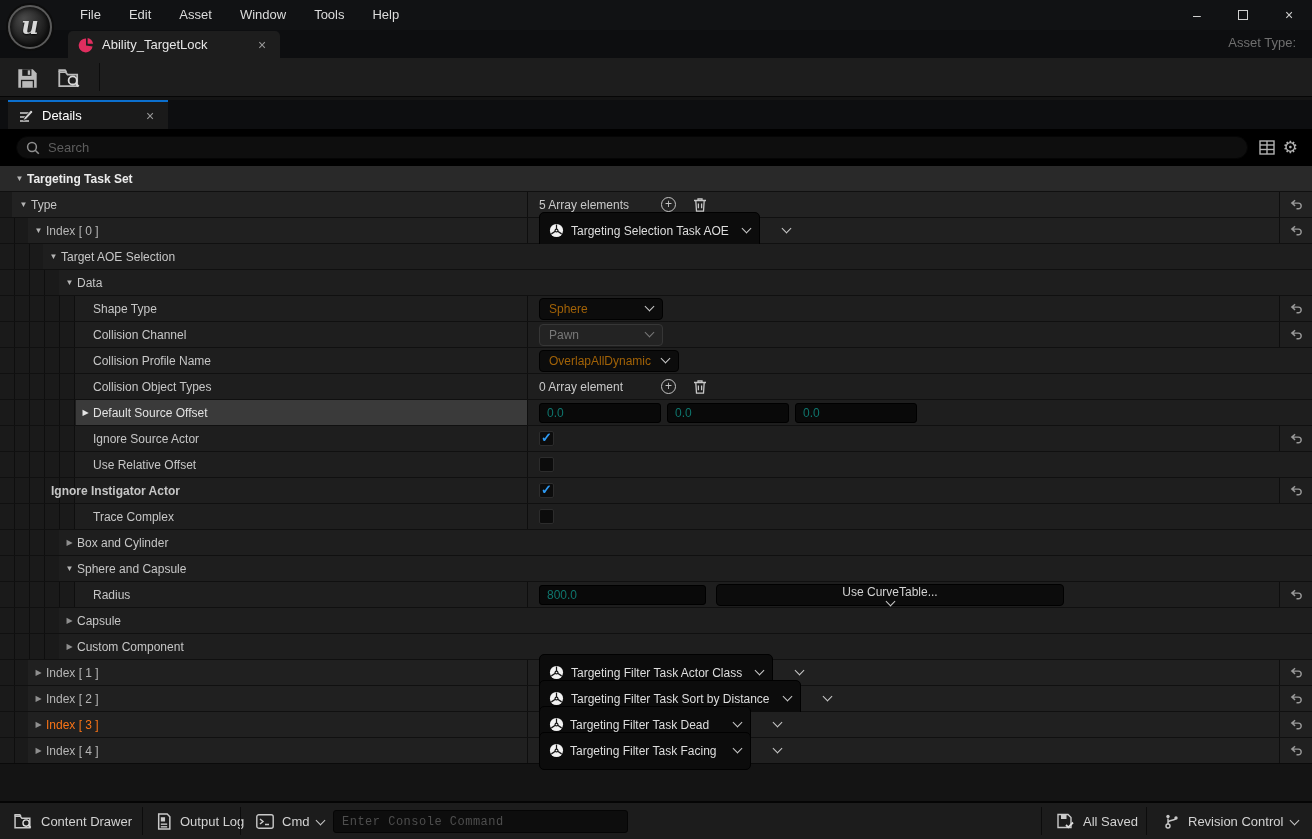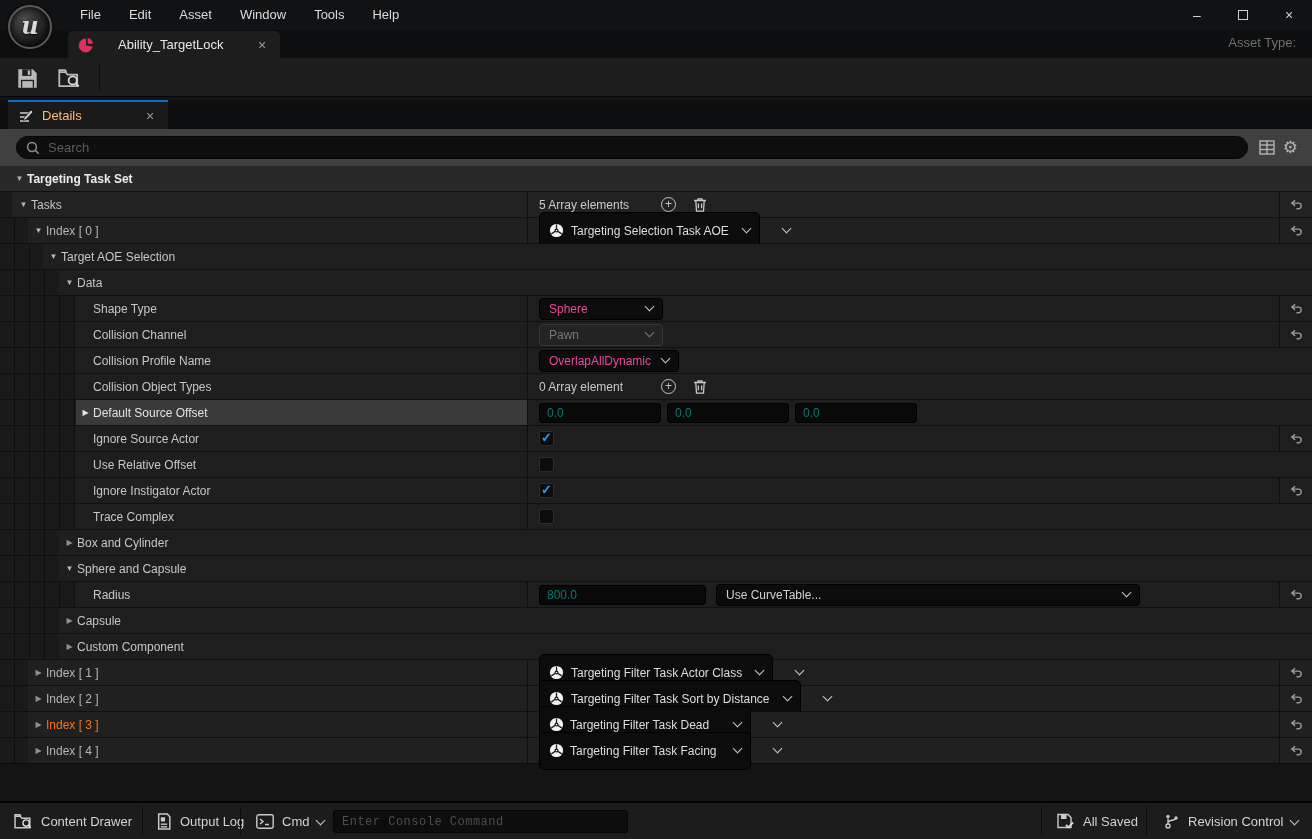--- a/index.html
+++ b/index.html
@@ -18,40 +18,40 @@
   .ue-logo { position:absolute; left:8px; top:5px; width:44px; height:44px; border-radius:50%;
              background:radial-gradient(circle at 35% 30%, #4a4a4a, #161616 70%);
              border:2px solid #5a5a5a; box-shadow:0 0 0 2px #0d0d0d, inset 0 0 6px #000;
              display:flex; align-items:center; justify-content:center; z-index:5; }
   .ue-logo span { font-family:"DejaVu Serif", serif; font-style:italic; font-weight:bold;
                   color:#d8d8d8; font-size:24px; margin-top:-3px; text-shadow:0 1px 2px #000; }
 
   
   .tabrow { position:absolute; top:30px; left:0; right:0; height:28px; background:#0d0e10; }
   .doc-tab { position:absolute; left:68px; top:1px; width:212px; height:27px; background:#1d1d1d;
-             border-radius:5px 5px 0 0; display:flex; align-items:center; padding:0 10px; gap:24px; }
+             border-radius:5px 5px 0 0; display:flex; align-items:center; padding:0 10px; gap:8px; }
   .doc-tab .title { color:#e6e6e6; font-size:13px; flex:1; }
   .tab-close { color:#9a9a9a; font-size:14px; width:16px; text-align:center; }
   .asset-type { position:absolute; right:16px; top:5px; font-size:13px; color:#6f6f6f; display:flex; gap:5px; align-items:baseline;}
 
   
   .pie-icon { width:16px; height:16px; position:relative; }
 
   
   .toolbar { position:absolute; top:58px; left:0; right:0; height:39px; background:#1d1d1d; border-bottom:1px solid #060606; }
   .tool-btn { position:absolute; top:6px; width:34px; height:28px; display:flex; align-items:center; justify-content:center; border-radius:3px; }
   .tool-sep { position:absolute; left:99px; top:5px; bottom:5px; width:1px; background:#0c0c0c; }
 
   
   .panel-tabs { position:absolute; top:100px; left:0; right:0; height:29px; background:#0d0e10; }
   .details-tab { position:absolute; left:8px; top:0; width:160px; height:29px; background:#1a1a1a;
                  border-top:2px solid #0b6fce; display:flex; align-items:center; padding:0 10px; gap:8px; }
-  .details-tab .t { color:#fdba74; font-size:13px; flex:1; }
-
-  .search-row { position:absolute; top:129px; left:0; right:0; height:37px; background:#404040; }
+  .details-tab .t { color:#ffffff; font-size:13px; flex:1; }
+
+  .search-row { position:absolute; top:129px; left:0; right:0; height:37px; background:#000000; }
   .search-box { position:absolute; left:16px; right:64px; top:7px; height:23px; background:#0e0e0e;
                 border:1px solid #050505; border-radius:12px; display:flex; align-items:center; padding:0 9px; gap:8px; }
   .search-box input { flex:1; background:transparent; border:none; outline:none; color:#cfcfcf; font-size:13px;
                       font-family:"Liberation Sans", sans-serif; }
   .search-box input::placeholder { color:#5d5d5d; }
   .srch-icons { position:absolute; right:14px; top:7px; display:flex; gap:8px; align-items:center; height:23px;}
   .gear { font-size:17px; color:#b2b2b2; line-height:1; }
 
   
   .rows { position:absolute; top:166px; left:0; right:0; }
@@ -76,25 +76,25 @@
           font-size:12px; line-height:13px; text-align:center; margin-right:11px; }
 
   .pill { display:flex; align-items:center; gap:7px; height:38px; padding:0 9px; background:#0c0c0c;
           border:1px solid #010101; border-radius:5px; color:#dedede; font-size:12px; white-space:nowrap; }
   .chev { width:7px; height:7px; border-right:1.5px solid #c9c9c9; border-bottom:1.5px solid #c9c9c9;
           transform:rotate(45deg); margin-top:-4px; flex:none; }
   .pill .chev { margin-left:7px; }
   .outer-chev { margin-left:17px; }
 
   .ddl { display:flex; align-items:center; justify-content:space-between; height:22px; padding:0 9px;
-         background:#0c0c0c; border:1px solid #010101; border-radius:4px; color:#ec4899; font-size:12px; }
+         background:#0c0c0c; border:1px solid #010101; border-radius:4px; color:#a16207; font-size:12px; }
   .ddl.w124 { width:124px; }
   .ddl.dis { background:#232323; border-color:#363636; color:#787878;text-align:center; }
   .ddl.dis .chev { border-color:#787878; }
-  .ddl.curve { width:424px; color:#d2d2d2; }
+  .ddl.curve { width:348px; color:#d2d2d2;flex-direction:column; }
 
   .num { width:122px; height:20px; background:#090909; border:1px solid #000; border-radius:3px;
          color:#0f766e; font-size:12px; display:flex; align-items:center; padding-left:7px; }
   .num.wide { width:167px; margin-right:4px; }
 
   .cb { width:15px; height:15px; background:#0c0c0c; border:1px solid #2c2c2c; border-radius:2px;
         position:relative; }
   .cb[data-checked="true"]::after { content:"✓"; position:absolute; left:1px; top:-2px;
         color:#2e9af3; font-size:13px; font-weight:bold; }
 
@@ -209,21 +209,21 @@
   <div class="rows">
 
     <div class="r cat" style="padding-left:12px;">
       <span class="exp">▼</span>
       <span class="lbl">Targeting Task Set</span>
     </div>
 
     <div class="r lv1" style="padding-left:16px;">
       <span class="rails" style="width:12px;"></span>
       <span class="exp">▼</span>
-      <span class="lbl">Tasks</span>
+      <span class="lbl">Type</span>
       <div class="val">
         <span class="count">5 Array elements</span>
         <span class="plus">+</span>
         <svg width="14" height="16" viewBox="0 0 14 16">
           <path d="M1 3.5 h12 M5 3.5 V1.8 h4 v1.7 M2.8 3.5 l.7 10.7 h7 l.7 -10.7 M5.4 6.5 v4.8 M8.6 6.5 v4.8" fill="none" stroke="#c8c8c8" stroke-width="1.3"></path>
         </svg>
       </div>
       <div class="rev">
         <svg width="15" height="15" viewBox="0 0 16 16">
           <path d="M6.5 3.5 L3 6.5 L6.5 9.5 M3 6.5 h7 a3 3 0 0 1 0 6 h-2" fill="none" stroke="#9a9a9a" stroke-width="1.5"></path>
@@ -358,21 +358,21 @@
 
     <div class="r" style="padding-left:78px;">
       <span class="rails" style="width:75px;"></span>
       <span class="exp"></span>
       <span class="lbl">Use Relative Offset</span>
       <div class="val">
         <span class="cb" data-checked="false"></span>
       </div>
     </div>
 
-    <div class="r" style="padding-left:78px;">
+    <div class="r" style="padding-left:36px;font-weight:bold;">
       <span class="rails" style="width:75px;"></span>
       <span class="exp"></span>
       <span class="lbl">Ignore Instigator Actor</span>
       <div class="val">
         <span class="cb" data-checked="true"></span>
       </div>
       <div class="rev">
         <svg width="15" height="15" viewBox="0 0 16 16">
           <path d="M6.5 3.5 L3 6.5 L6.5 9.5 M3 6.5 h7 a3 3 0 0 1 0 6 h-2" fill="none" stroke="#9a9a9a" stroke-width="1.5"></path>
         </svg>

